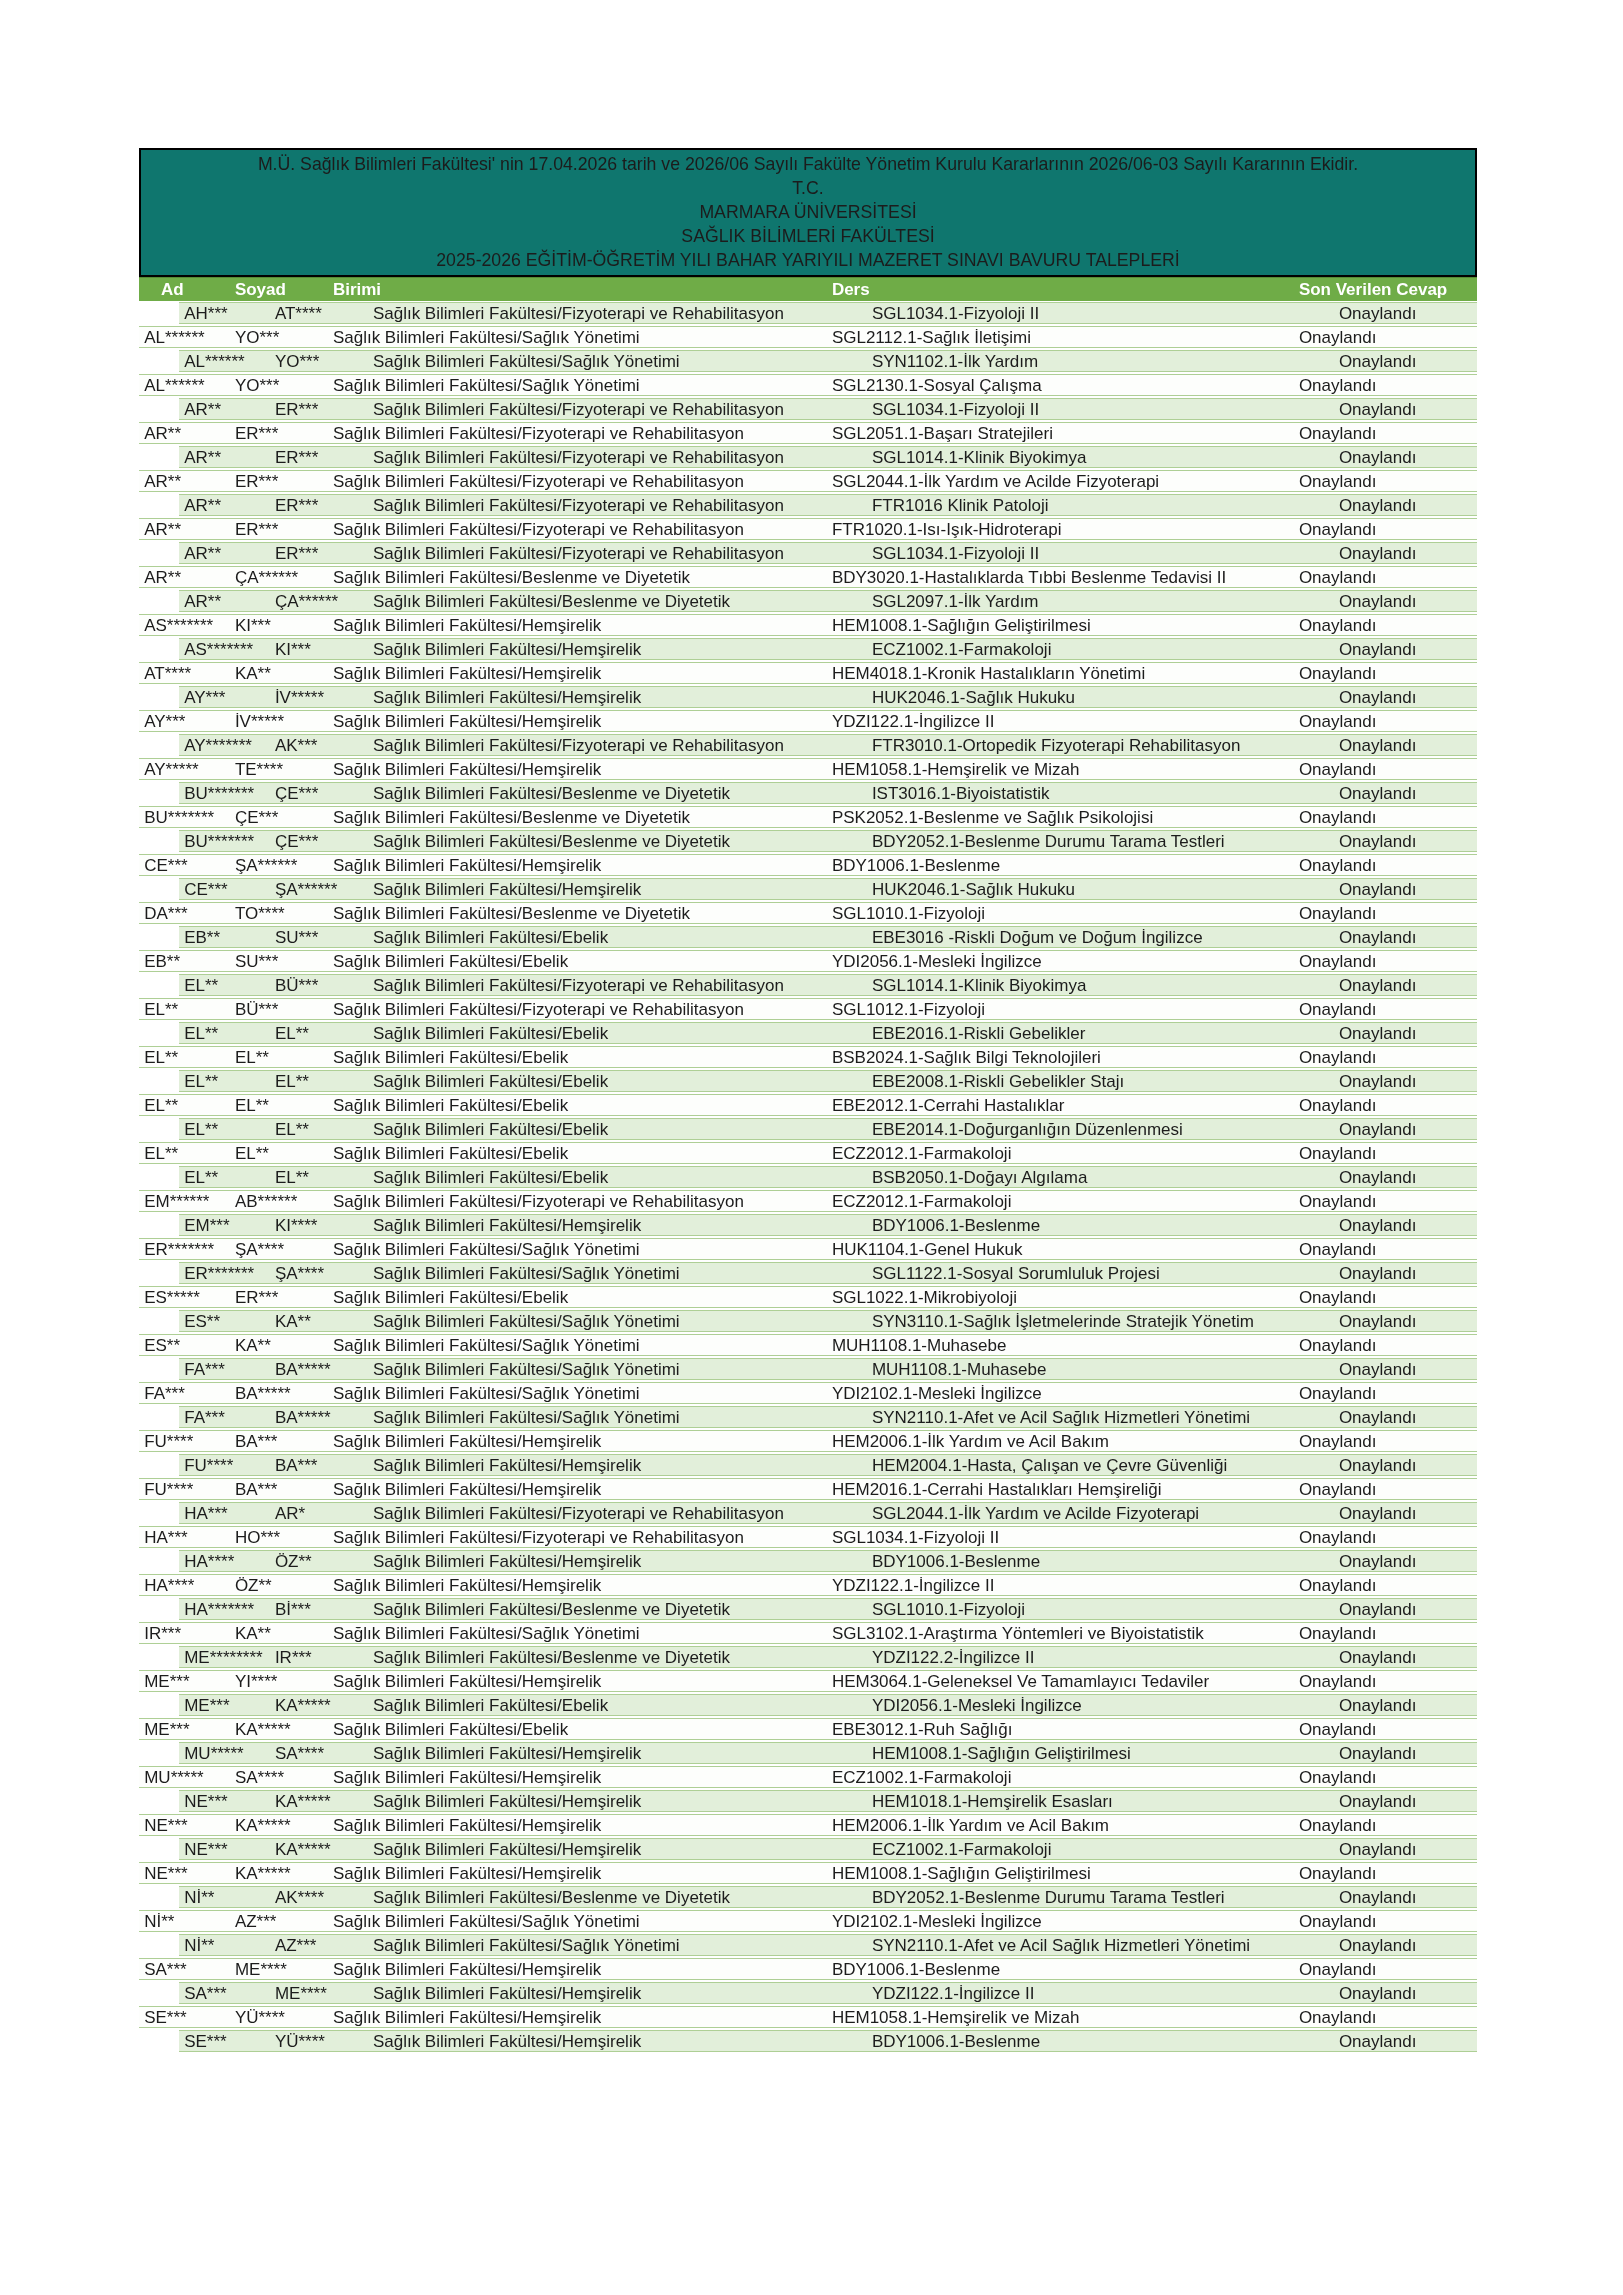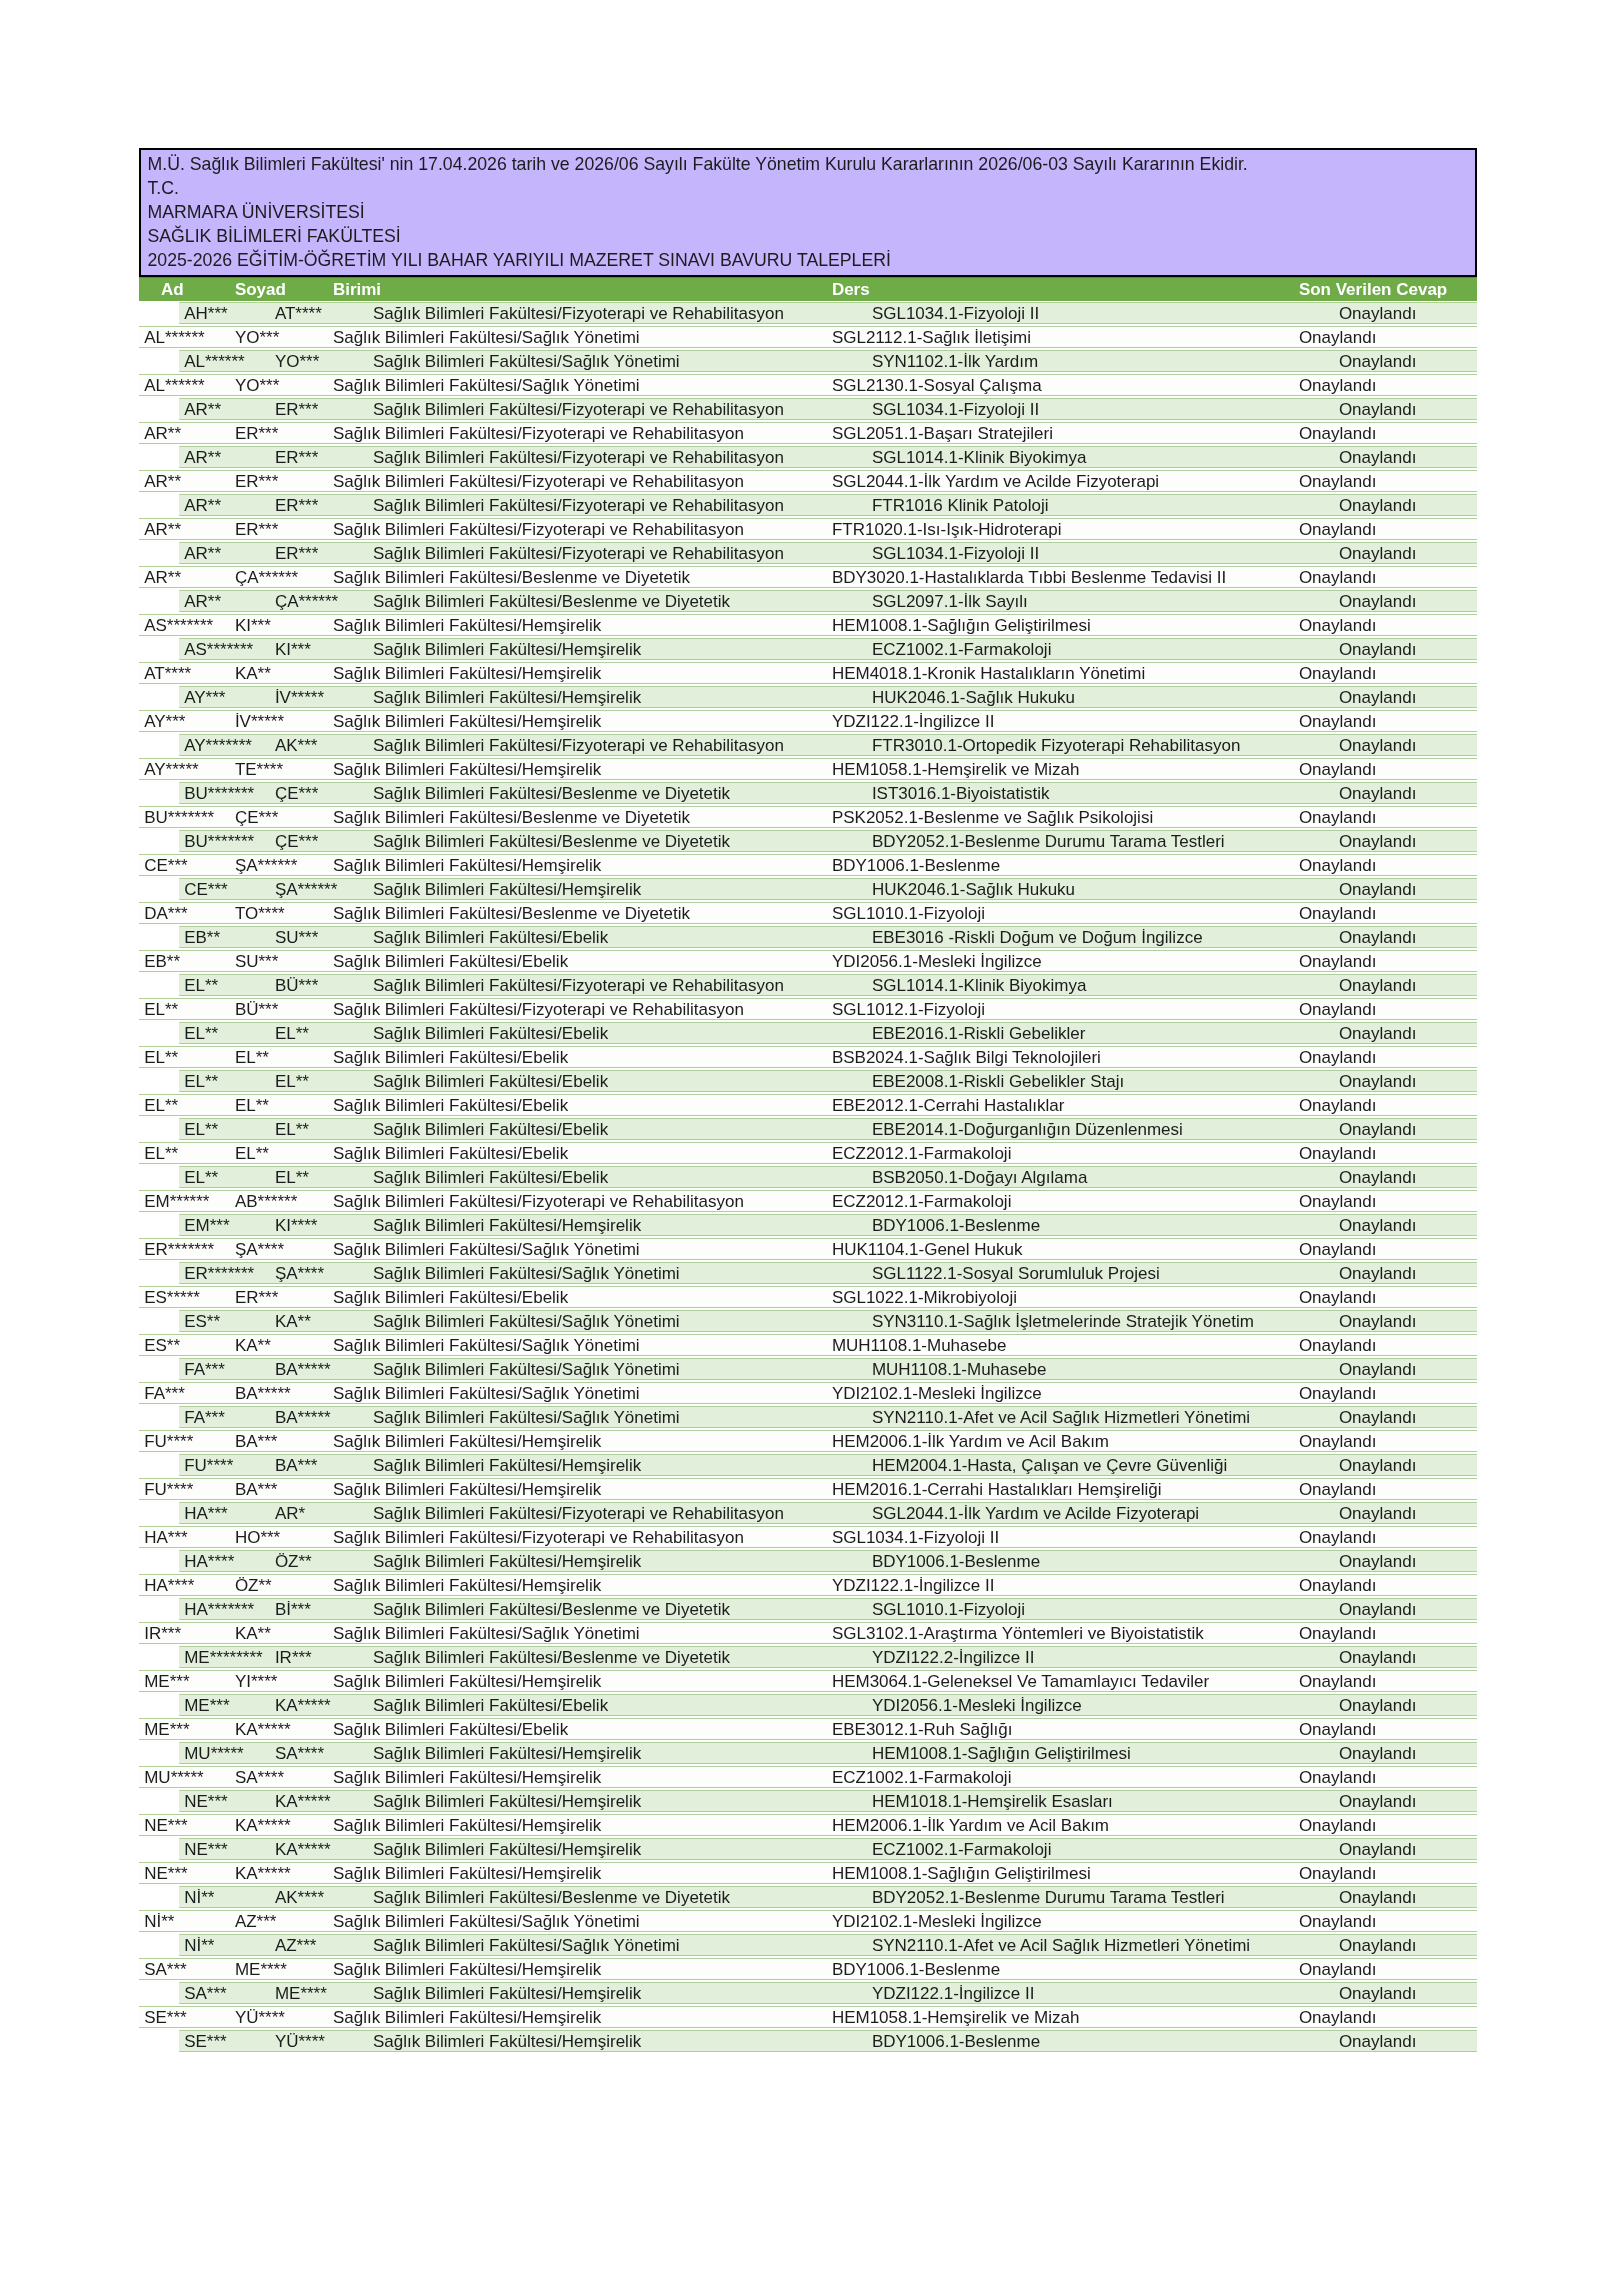--- a/index.html
+++ b/index.html
@@ -9,22 +9,23 @@
   }
   *{box-sizing:border-box; margin:0; padding:0;}
   html,body{background:#ffffff;}
   body{
     width:1623px; height:2295px; position:relative;
     font-family:"Liberation Sans", sans-serif; color:var(--text);
   }
   .content{position:absolute; left:139px; top:148px; width:1338px;}
   .title-box{
     border:2.6px solid var(--box-border);
-    background:#c4b5fd;
+    background:#0f766e;
     padding:2px 6.5px 3.3px 6.5px;
+    text-align:center;
   }
   .title-box .tline{
     font-size:17.7px; line-height:24px; white-space:nowrap;
   }
   .grid-row{
     display:grid;
     grid-template-columns:92px 98px 499px 467px 182px;
     align-items:center;
   }
   .thead{
@@ -153,21 +154,21 @@
     <div class="c">AR**</div>
     <div class="c">ÇA******</div>
     <div class="c">Sağlık Bilimleri Fakültesi/Beslenme ve Diyetetik</div>
     <div class="c">BDY3020.1-Hastalıklarda Tıbbi Beslenme Tedavisi II</div>
     <div class="c">Onaylandı</div>
   </div>
         <div class="grid-row row green">
     <div class="c">AR**</div>
     <div class="c">ÇA******</div>
     <div class="c">Sağlık Bilimleri Fakültesi/Beslenme ve Diyetetik</div>
-    <div class="c">SGL2097.1-İlk Sayılı</div>
+    <div class="c">SGL2097.1-İlk Yardım</div>
     <div class="c">Onaylandı</div>
   </div>
         <div class="grid-row row white">
     <div class="c">AS*******</div>
     <div class="c">KI***</div>
     <div class="c">Sağlık Bilimleri Fakültesi/Hemşirelik</div>
     <div class="c">HEM1008.1-Sağlığın Geliştirilmesi</div>
     <div class="c">Onaylandı</div>
   </div>
         <div class="grid-row row green">

